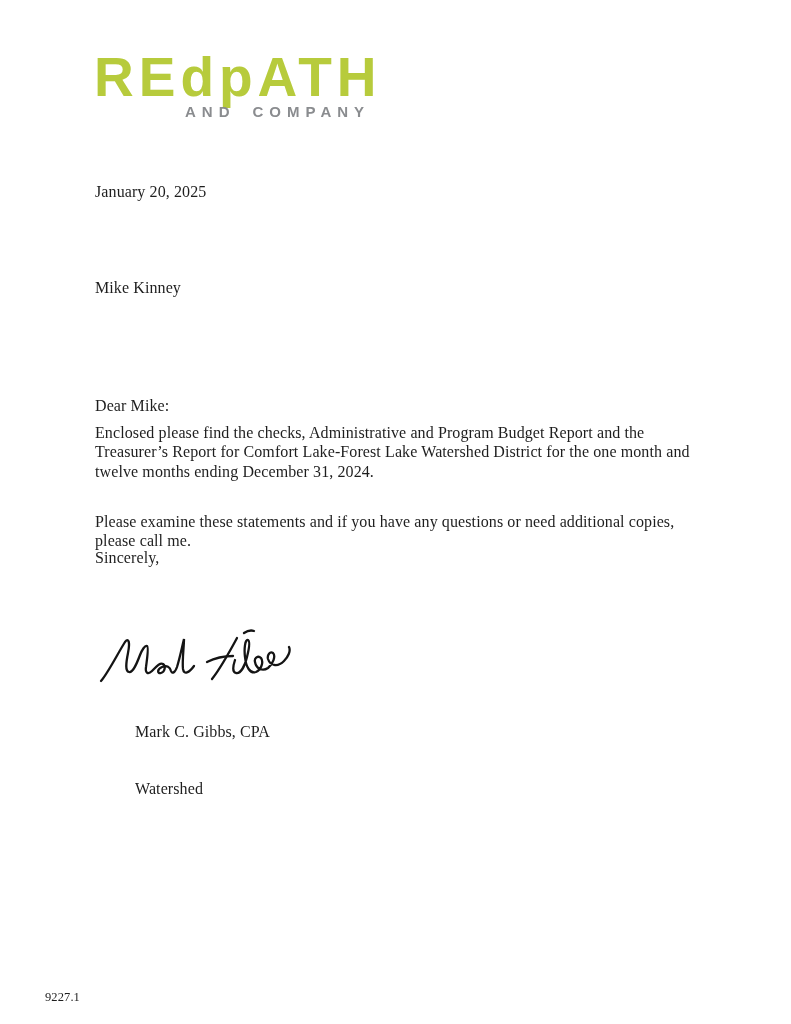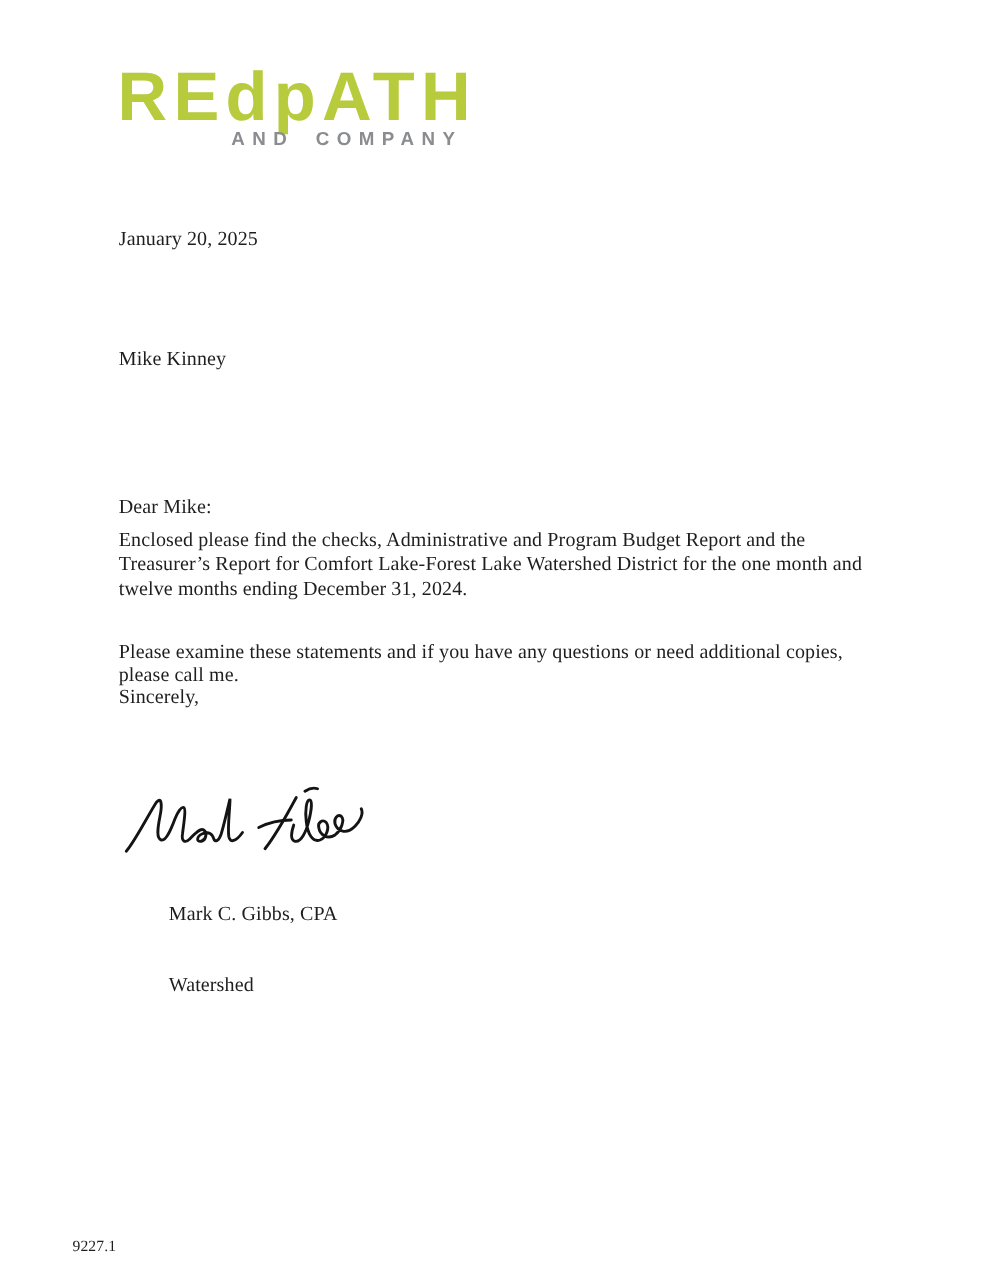--- a/index.html
+++ b/index.html
@@ -44,21 +44,21 @@
   
   .date       { left: 95px; top: 182px; }
   .recipient  { left: 95px; top: 239px; }
   .salutation { left: 95px; top: 396px; }
   .para-1     { left: 95px; top: 423px; width: 645px; }
   .para-2     { left: 95px; top: 512px; width: 645px; }
   .closing    { left: 95px; top: 548px; }
   .company    { left: 95px; top: 593px; }
   .signature  { left: 96px; top: 629px; }
   .signer     { left: 95px; top: 683px; margin-left: 40px; }
-  .footer-num { left: 58px; top: 991px; font-size: 12.5px; line-height: 1; }
+  .footer-num { left: 45px; top: 991px; font-size: 12.5px; line-height: 1; }
 </style>
 </head>
 <body>
 
 <div class="page">
 
   <div class="abs wordmark">REdpATH</div>
   <div class="abs tagline">
     <span>AND</span>
     <span>COMPANY</span>

